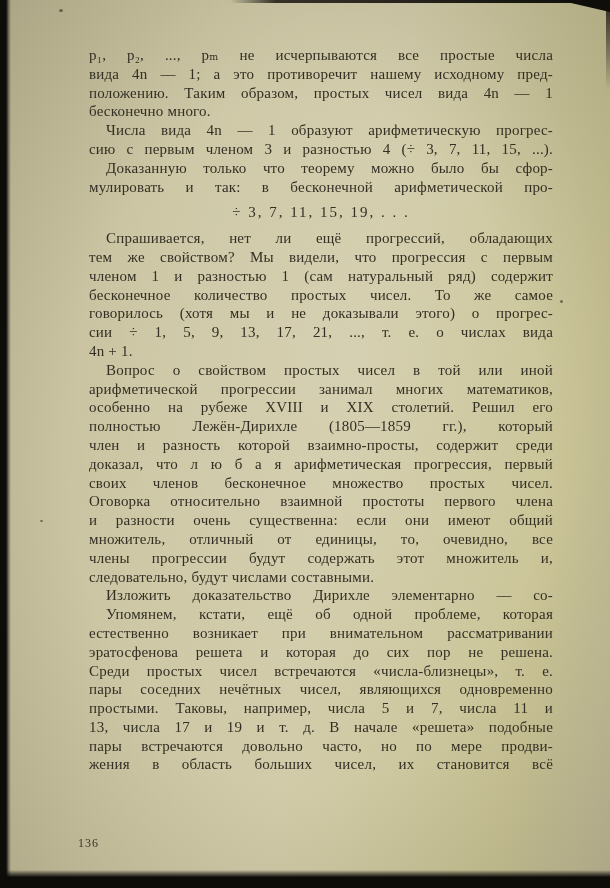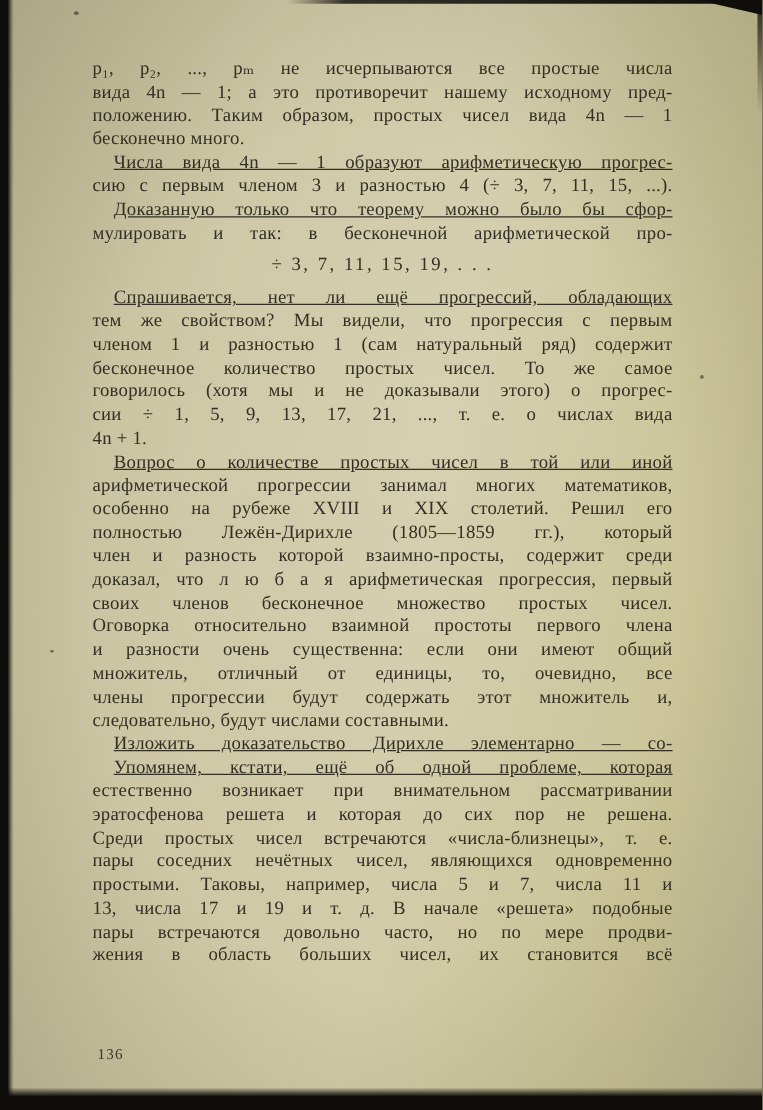--- a/index.html
+++ b/index.html
@@ -14,39 +14,38 @@
     overflow: hidden;
     background:
       radial-gradient(ellipse at 55% 40%, rgba(255,255,255,0.10), rgba(0,0,0,0) 60%),
       radial-gradient(ellipse at 50% 50%, rgba(0,0,0,0) 55%, rgba(60,54,30,0.18) 100%),
       linear-gradient(100deg, #c3bd9b 0%, #cdc7a5 30%, #d1cba9 55%, #cac496 85%, #c5bf9e 100%);
     background-color: #ccc6a4;
     font-family: "Liberation Serif", "DejaVu Serif", serif;
   }
   .text-block {
     position: absolute;
-    left: 74px;
+    left: 89px;
     top: 46px;
     width: 464px;
     font-size: 15px;
     line-height: 18.8px;
     color: #332f23;
     letter-spacing: 0.2px;
   }
   .line {
     text-align: justify;
     text-align-last: justify;
     min-height: 18.8px;
   }
   .line.last {
     text-align-last: left;
   }
   .line.indent {
     text-indent: 17px;
-    text-decoration: underline;
   }
   .line.formula {
     text-align: center;
     text-align-last: center;
     margin: 7px 0 7px 0;
     letter-spacing: 2px;
   }
   .page-number {
     position: absolute;
     left: 78px;
@@ -109,21 +108,21 @@
       <div class="line indent">Доказанную только что теорему можно было бы сфор-</div>
       <div class="line">мулировать и так: в бесконечной арифметической про-</div>
       <div class="line formula">÷ 3, 7, 11, 15, 19, . . .</div>
       <div class="line indent">Спрашивается, нет ли ещё прогрессий, обладающих</div>
       <div class="line">тем же свойством? Мы видели, что прогрессия с первым</div>
       <div class="line">членом 1 и разностью 1 (сам натуральный ряд) содержит</div>
       <div class="line">бесконечное количество простых чисел. То же самое</div>
       <div class="line">говорилось (хотя мы и не доказывали этого) о прогрес-</div>
       <div class="line">сии ÷ 1, 5, 9, 13, 17, 21, ..., т. е. о числах вида</div>
       <div class="line last">4n + 1.</div>
-      <div class="line indent">Вопрос о количестве простых чисел в той или иной</div>
+      <div class="line indent">Вопрос о свойством простых чисел в той или иной</div>
       <div class="line">арифметической прогрессии занимал многих математиков,</div>
       <div class="line">особенно на рубеже XVIII и XIX столетий. Решил его</div>
       <div class="line">полностью Лежён-Дирихле (1805—1859 гг.), который</div>
       <div class="line">член и разность которой взаимно-просты, содержит среди</div>
       <div class="line">доказал, что л ю б а я арифметическая прогрессия, первый</div>
       <div class="line">своих членов бесконечное множество простых чисел.</div>
       <div class="line">Оговорка относительно взаимной простоты первого члена</div>
       <div class="line">и разности очень существенна: если они имеют общий</div>
       <div class="line">множитель, отличный от единицы, то, очевидно, все</div>
       <div class="line">члены прогрессии будут содержать этот множитель и,</div>

